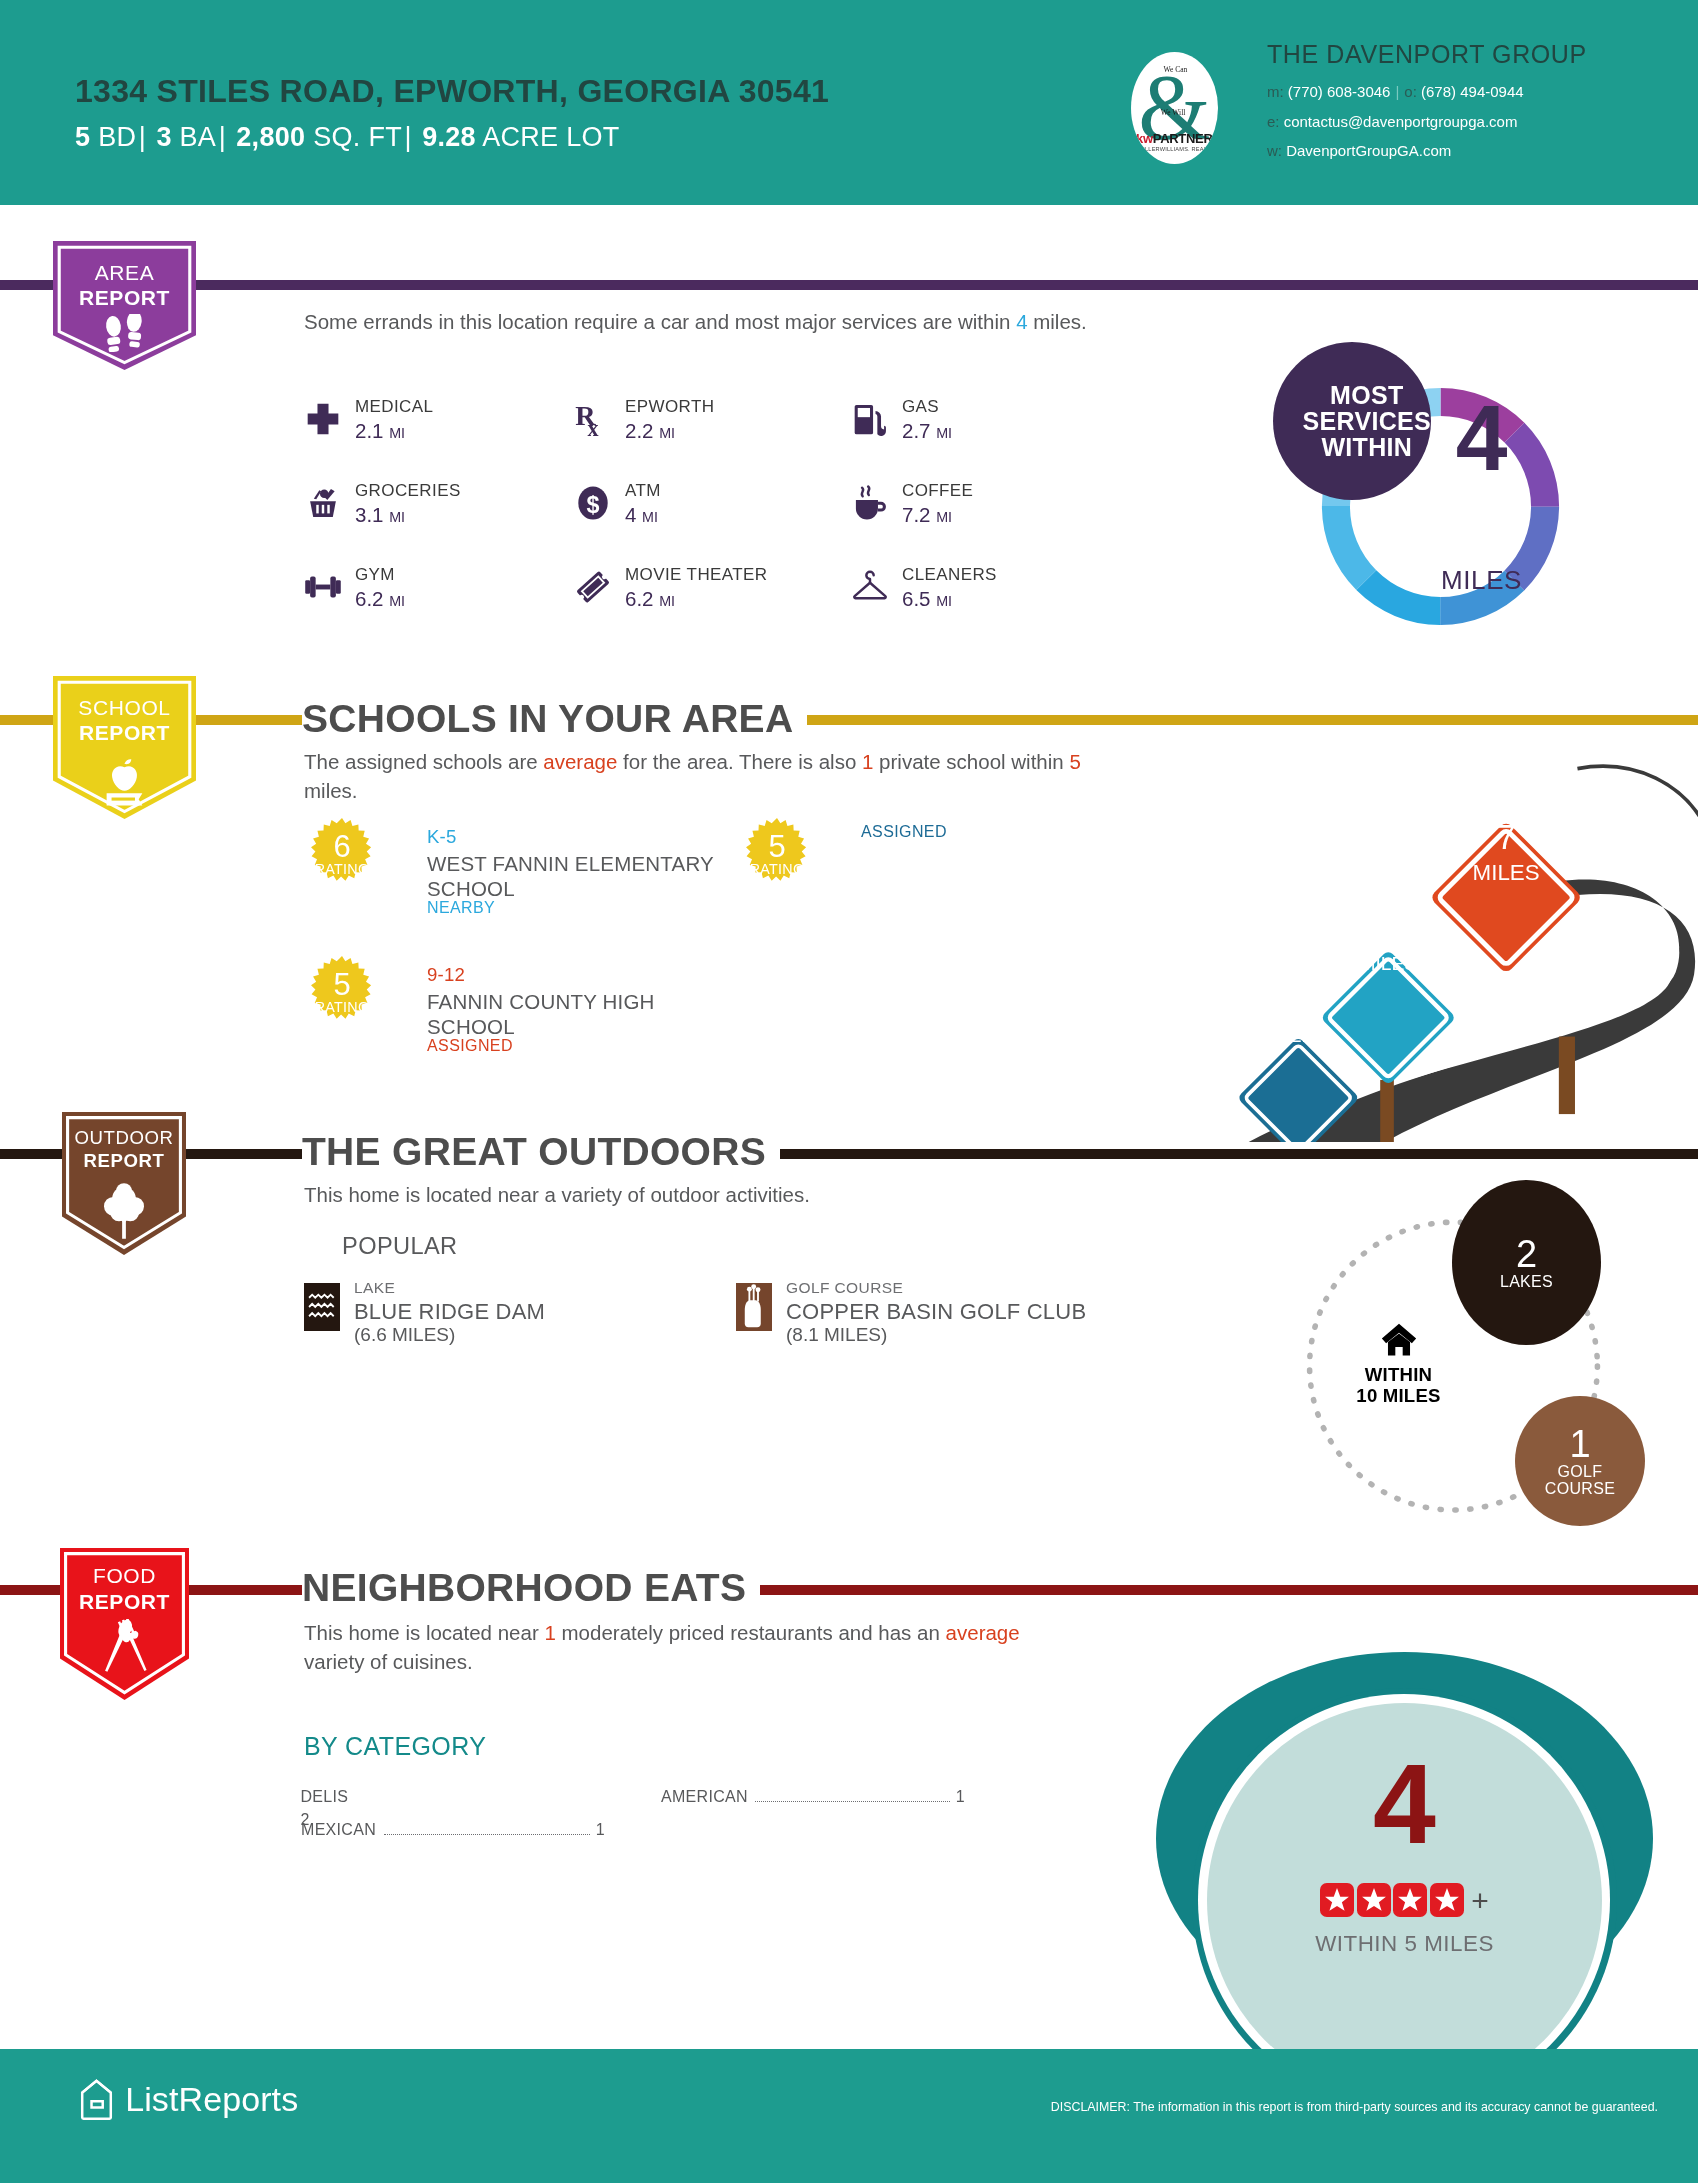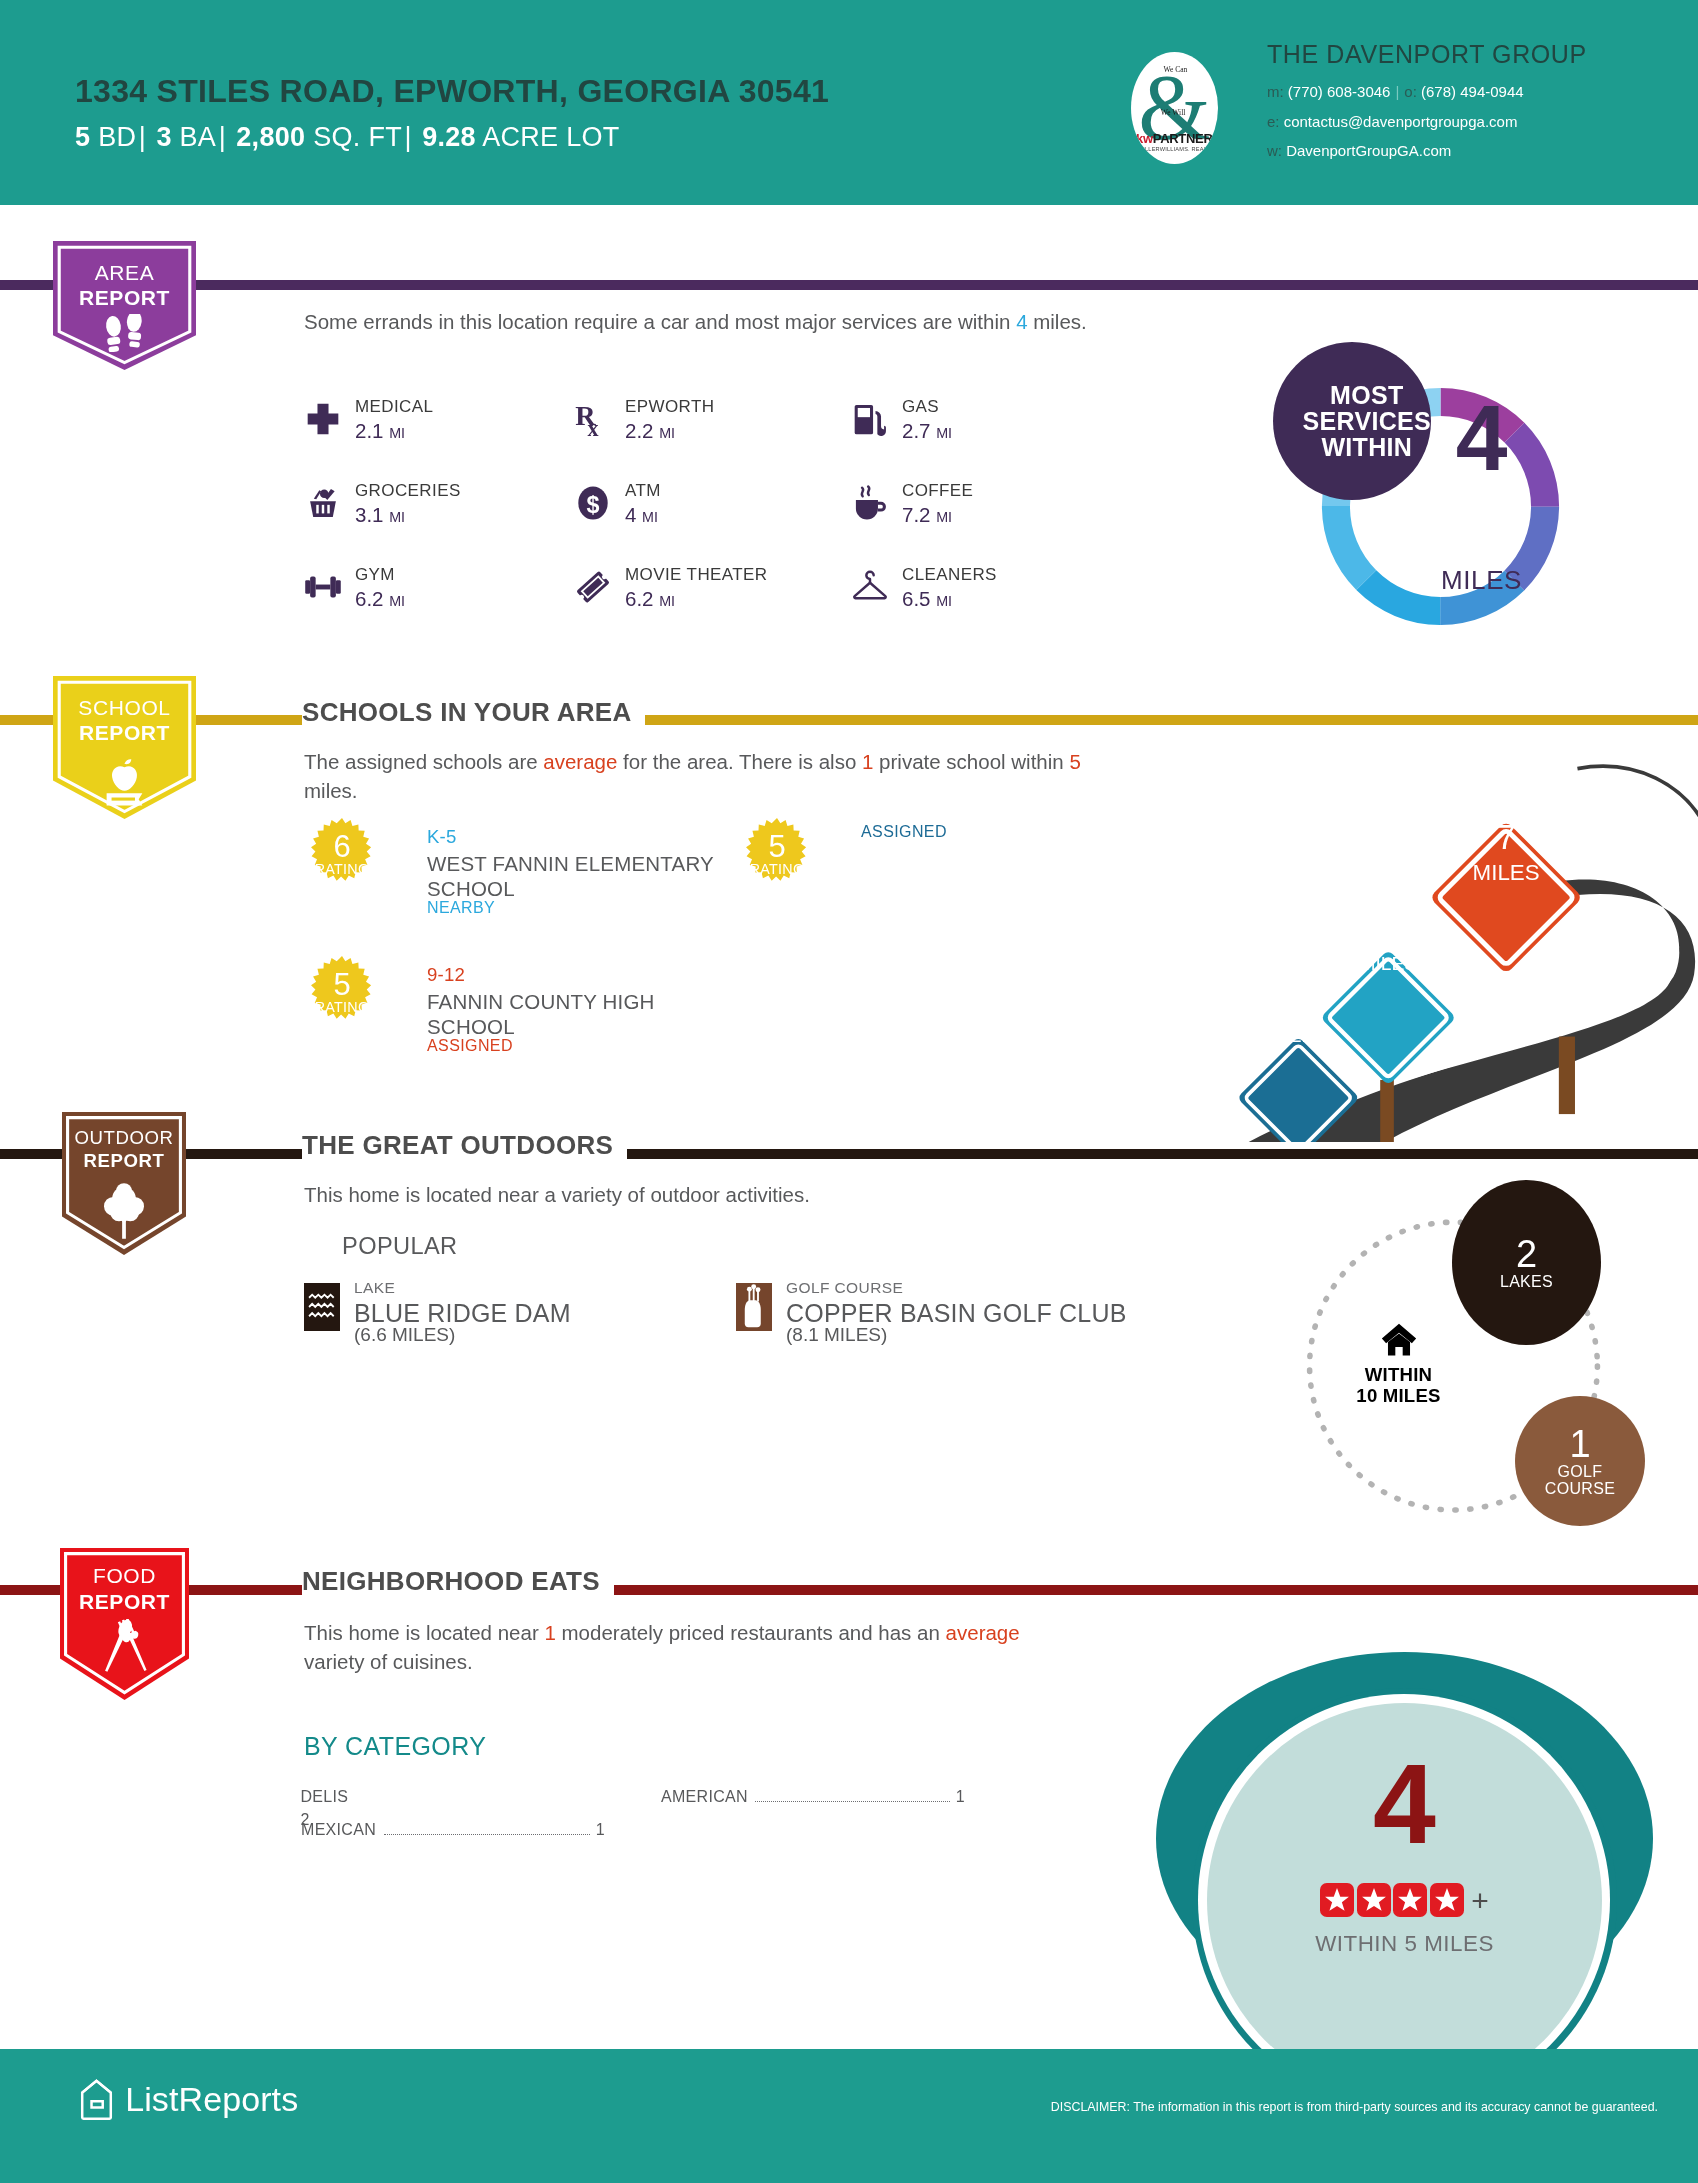--- a/index.html
+++ b/index.html
@@ -82,21 +82,21 @@
   }
   .badge .btext {
     position: absolute; width: 100%; left: 0;
     font-size: 21px; letter-spacing: 0.6px; line-height: 1.22; z-index: 3;
   }
   .badge .btext b { font-weight: bold; }
   .badge .bicon { position: absolute; width: 100%; left: 0; z-index: 3; }
 
   
   .sechead {
-    position: absolute; font-size: 26px; font-weight: bold;
+    position: absolute; font-size: 39px; font-weight: bold;
     color: #4d4d4d; letter-spacing: 0.3px; background: #ffffff;
     padding-right: 13.7px; z-index: 4;
   }
   .body-copy {
     position: absolute; font-size: 20.5px; color: #58595b; line-height: 1.42;
   }
   .hl-blue { color: #2ba8dd; }
   .hl-red  { color: #d8411f; }
 
   
@@ -161,21 +161,21 @@
   .outitem { position: absolute; }
   .outitem .sq {
     position: absolute; left: 0; top: 3.7px; width: 36px; height: 48px;
   }
   .outitem .kind {
     position: absolute; left: 50px; top: 0;
     font-size: 15.5px; color: #6d6e71; letter-spacing:0.4px; white-space: nowrap;
   }
   .outitem .nm {
     position: absolute; left: 50px; top: 20px;
-    font-size: 25px; color: #58595b; white-space: nowrap; letter-spacing:0.2px;
+    font-size: 22px; color: #58595b; white-space: nowrap; letter-spacing:0.2px;
   }
   .outitem .dist {
     position: absolute; left: 50px; top: 45px;
     font-size: 19px; color: #58595b; white-space: nowrap;
   }
 
   .circ-diagram { position: absolute; left: 1261px; top: 1180px; width: 385px; height: 335px; }
   .cbub {
     position: absolute; border-radius: 50%; color: #fff; text-align: center;
     display: flex; flex-direction: column; align-items: center; justify-content: center;

